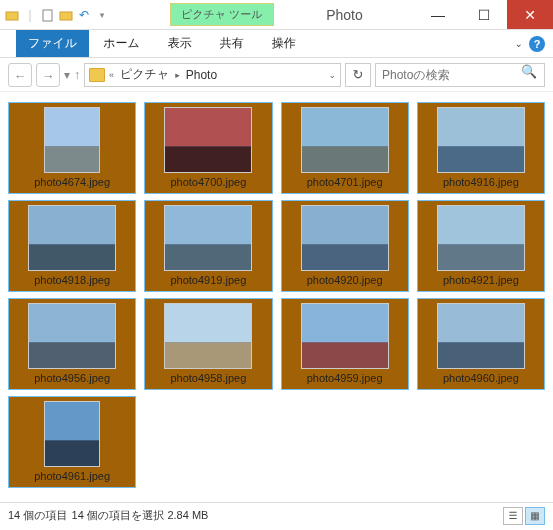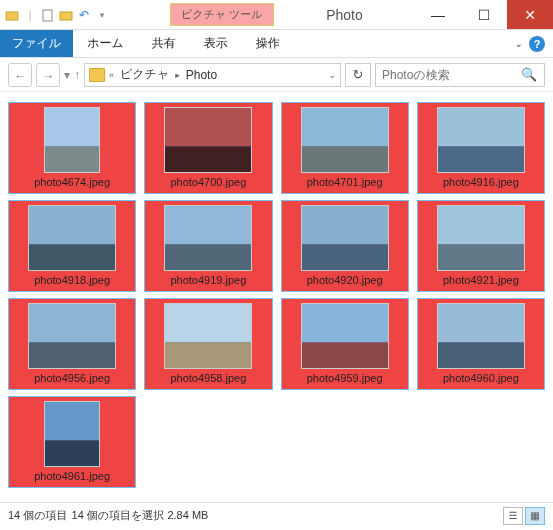--- a/index.html
+++ b/index.html
@@ -2,49 +2,49 @@
 <html><head>
 <meta charset="utf-8">
 <style>
 * { margin: 0; padding: 0; box-sizing: border-box; font-family: "Segoe UI", "Meiryo", sans-serif; }
 body { width: 553px; height: 530px; background: #fff; overflow: hidden; }
 
 .titlebar { height: 30px; background: #fff; display: flex; align-items: stretch; border-bottom: 1px solid #ddd; }
 .qa-toolbar { display: flex; align-items: center; gap: 2px; padding: 0 4px; }
 .qa-icon { width: 16px; height: 16px; display: flex; align-items: center; justify-content: center; font-size: 12px; }
 .title-center { flex: 1; display: flex; align-items: center; justify-content: center; position: relative; }
-.tool-tab { position: absolute; left: 56px; background: #fca5a5; border: 1px solid #d8d070; font-size: 11px; padding: 3px 10px; color: #555; }
+.tool-tab { position: absolute; left: 56px; background: #86efac; border: 1px solid #d8d070; font-size: 11px; padding: 3px 10px; color: #555; }
 .win-title { font-size: 14px; color: #555; margin-left: 160px; }
 .win-controls { display: flex; }
 .win-btn { width: 46px; display: flex; align-items: center; justify-content: center; font-size: 14px; color: #333; }
 .win-btn.close { background: #c84031; color: #fff; }
 
 .ribbon-tabs { height: 28px; background: #fff; display: flex; align-items: stretch; border-bottom: 1px solid #ddd; }
-.file-tab { background: #217ac0; color: #fff; font-size: 12px; padding: 5px 12px; display: flex; align-items: center; }
+.file-tab { background: #217ac0; color: #fff; font-size: 12px; padding: 5px 12px; display: flex; align-items: center; margin-left: 16px; }
 .ribbon-tab { font-size: 12px; padding: 5px 14px; display: flex; align-items: center; color: #222; }
 .ribbon-spacer { flex: 1; }
 .ribbon-help { display: flex; align-items: center; gap: 6px; padding: 0 8px; }
 .help-icon { width: 16px; height: 16px; border-radius: 50%; background: #2b89d6; color: #fff; font-size: 11px; display: flex; align-items: center; justify-content: center; font-weight: bold; }
 .chevron { font-size: 10px; color: #555; }
 
 .navbar { height: 34px; display: flex; align-items: center; gap: 4px; padding: 4px 8px; border-bottom: 1px solid #eee; }
 .nav-btn { width: 24px; height: 24px; border: 1px solid #ccc; border-radius: 3px; display: flex; align-items: center; justify-content: center; color: #888; font-size: 13px; }
 .nav-arrow { color: #888; font-size: 12px; }
 .addressbar { flex: 1; height: 24px; border: 1px solid #ccc; display: flex; align-items: center; padding: 0 4px; font-size: 12px; gap: 4px; }
 .addr-icon { width: 16px; height: 14px; background: #f0c850; border: 1px solid #d8a830; border-radius: 1px; }
 .addr-seg { color: #333; padding: 0 2px; }
 .addr-sep { color: #666; font-size: 9px; }
 .refresh-btn { width: 26px; height: 24px; border: 1px solid #ccc; display: flex; align-items: center; justify-content: center; color: #555; font-size: 13px; }
-.searchbox { width: 170px; height: 24px; border: 1px solid #ccc; display: flex; align-items: center; padding: 0 6px; font-size: 12px; color: #888; justify-content: space-between; }
+.searchbox { width: 170px; height: 24px; border: 1px solid #ccc; display: flex; padding: 0 6px; font-size: 12px; color: #888; justify-content: space-between; }
 .searchbox input { border: none; outline: none; font-size: 12px; width: 130px; color: #333; }
 .mag { color: #888; font-size: 13px; }
 
 .content { height: 410px; overflow: auto; padding: 10px 8px; }
 .grid { display: grid; grid-template-columns: repeat(4, 1fr); gap: 6px 8px; }
-.thumb { border: 1px solid #72bff0; background: #ef4444; padding: 4px; display: flex; flex-direction: column; align-items: center; height: 92px; }
+.thumb { border: 1px solid #72bff0; background: #a16207; padding: 4px; display: flex; flex-direction: column; align-items: center; height: 92px; }
 .thumb-img { width: 88px; height: 66px; background: #5576a0; border: 1px solid #ccc; display: flex; align-items: center; justify-content: center; overflow: hidden; }
 .thumb-img.portrait { width: 56px; }
 .thumb-label { font-size: 11px; color: #222; margin-top: 3px; white-space: nowrap; }
 .scene { width: 100%; height: 100%; }
 
 .statusbar { height: 26px; border-top: 1px solid #ddd; display: flex; align-items: center; padding: 0 8px; font-size: 11px; color: #333; gap: 4px; }
 .statusbar .spacer { flex: 1; }
 .view-toggle { display: flex; gap: 2px; }
 .vt-btn { width: 20px; height: 18px; border: 1px solid #bbb; display: flex; align-items: center; justify-content: center; font-size: 10px; color: #555; }
 .vt-btn.active { background: #cde7f7; border-color: #7abce8; }
@@ -80,22 +80,22 @@
   <div class="win-controls">
     <div class="win-btn">—</div>
     <div class="win-btn">☐</div>
     <div class="win-btn close">✕</div>
   </div>
 </div>
 
 <div class="ribbon-tabs">
   <div class="file-tab">ファイル</div>
   <div class="ribbon-tab">ホーム</div>
+  <div class="ribbon-tab">表示</div>
   <div class="ribbon-tab">共有</div>
-  <div class="ribbon-tab">表示</div>
   <div class="ribbon-tab">操作</div>
   <div class="ribbon-spacer"></div>
   <div class="ribbon-help">
     <span class="chevron">⌄</span>
     <span class="help-icon">?</span>
   </div>
 </div>
 
 <div class="navbar">
   <div class="nav-btn">←</div>

